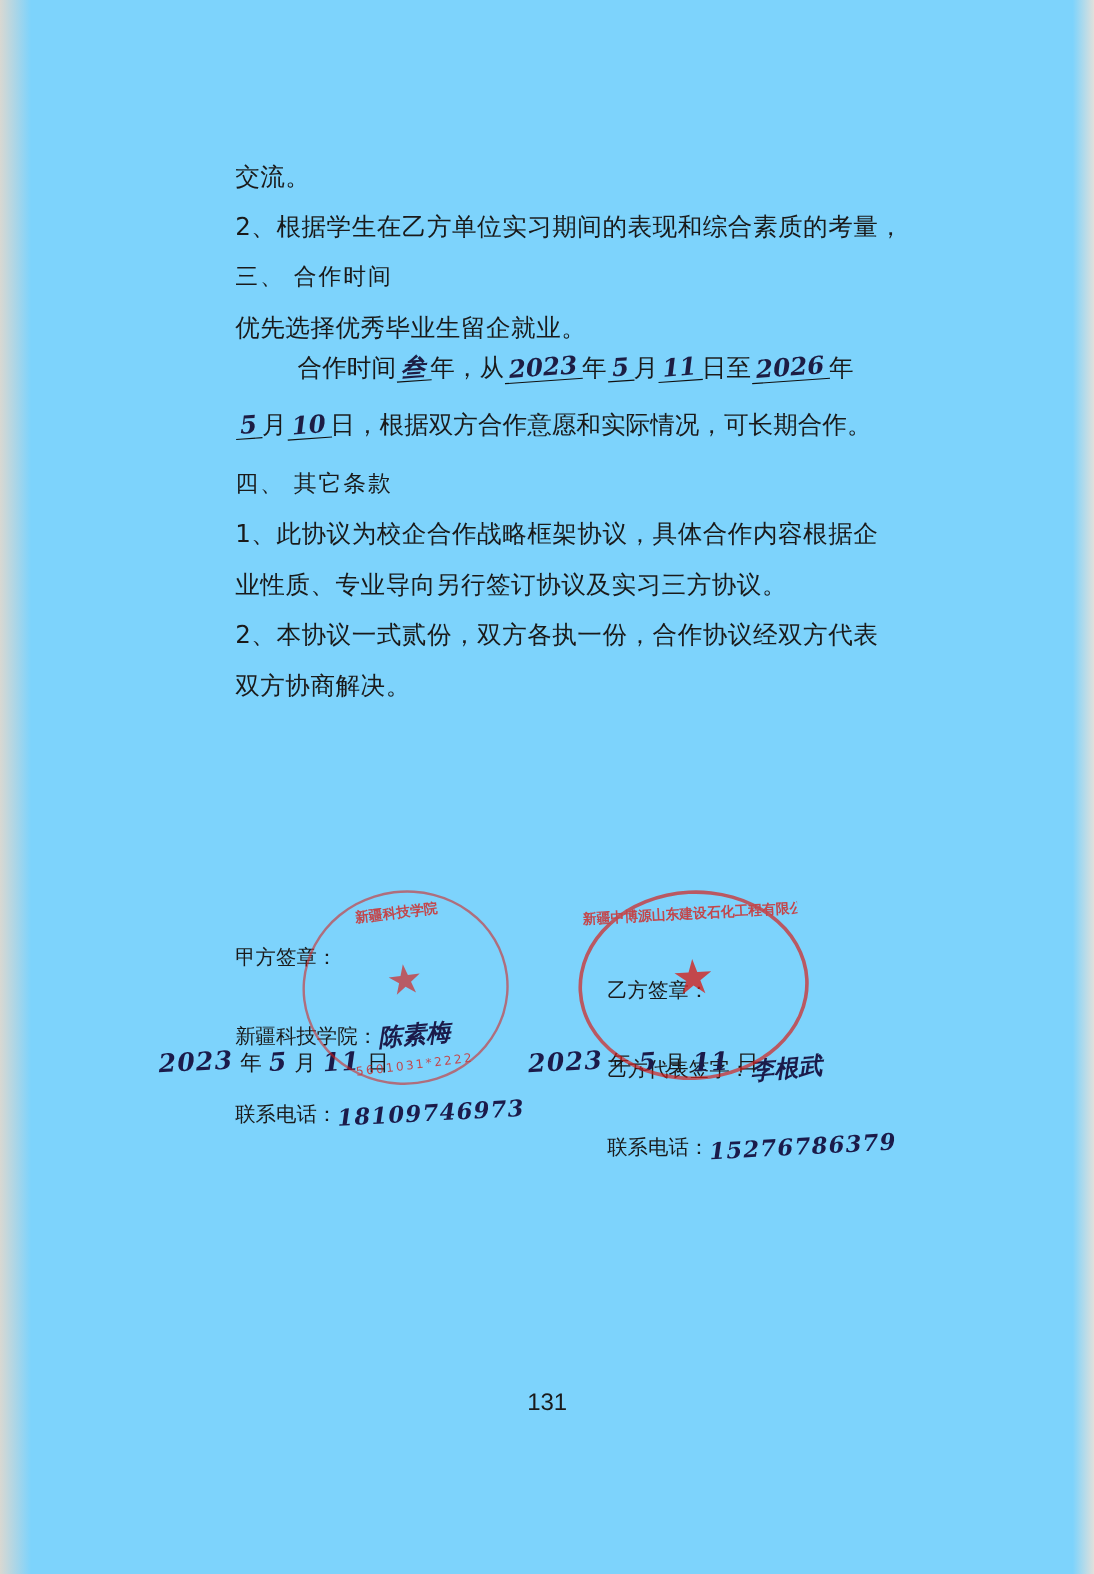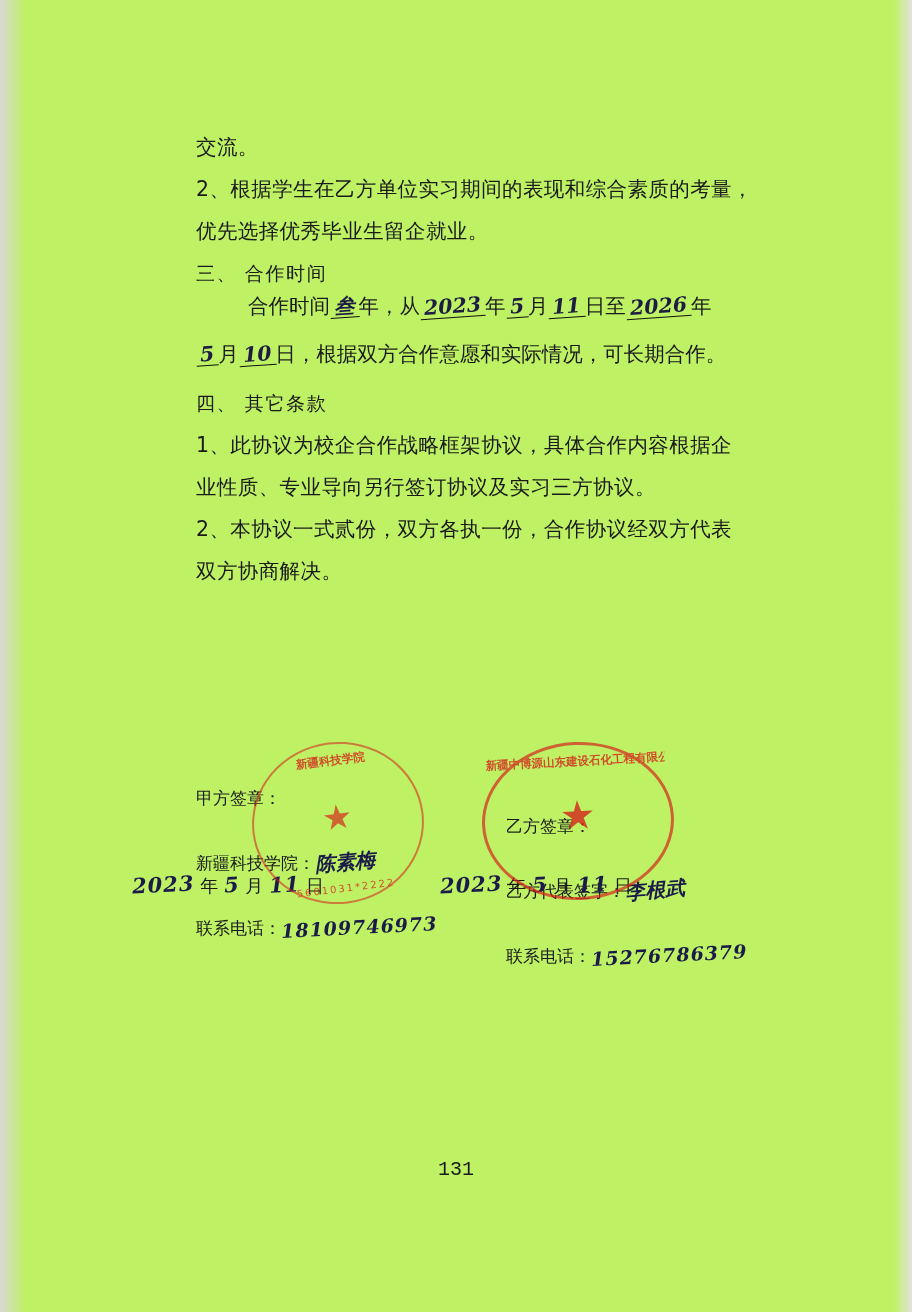--- a/index.html
+++ b/index.html
@@ -4,21 +4,21 @@
 <style>
   html, body {
     margin: 0;
     padding: 0;
     background: #8a8a8a;
   }
   .page {
     position: relative;
     width: 912px;
     height: 1312px;
-    background: #bef264;
+    background: #7dd3fc;
     overflow: hidden;
     font-family: "DejaVu Sans", "Liberation Sans", sans-serif;
     color: #1a1a1a;
   }
   
   .page::before {
     content: "";
     position: absolute;
     left: 0; top: 0; bottom: 0;
     width: 26px;
@@ -201,33 +201,33 @@
   }
   .stamp-left .star { font-size: 34px; opacity: 0.85; }
 
   .page-number {
     position: absolute;
     left: 0;
     right: 0;
     top: 1158px;
     text-align: center;
     font-size: 20px;
-    font-family: Liberation Mono, monospace;
+    font-family: Liberation Sans, sans-serif;
   }
 </style>
 </head>
 <body>
 
 <div class="page">
 
   <div class="body-text">
     <div class="line">交流。</div>
     <div class="line">2、根据学生在乙方单位实习期间的表现和综合素质的考量，</div>
+    <div class="line small">三、 合作时间</div>
     <div class="line">优先选择优秀毕业生留企就业。</div>
-    <div class="line small">三、 合作时间</div>
   </div>
 
   <div class="coop-time-row">
     <span>合作时间</span><span class="hw">叁</span><span>年，从</span><span class="hw">2023</span><span>年</span><span class="hw">5</span><span>月</span><span class="hw">11</span><span>日至</span><span class="hw">2026</span><span>年</span>
   </div>
 
   <div class="coop-time-row2">
     <span class="hw">5</span><span>月</span><span class="hw">10</span><span>日，根据双方合作意愿和实际情况，可长期合作。</span>
   </div>
 

